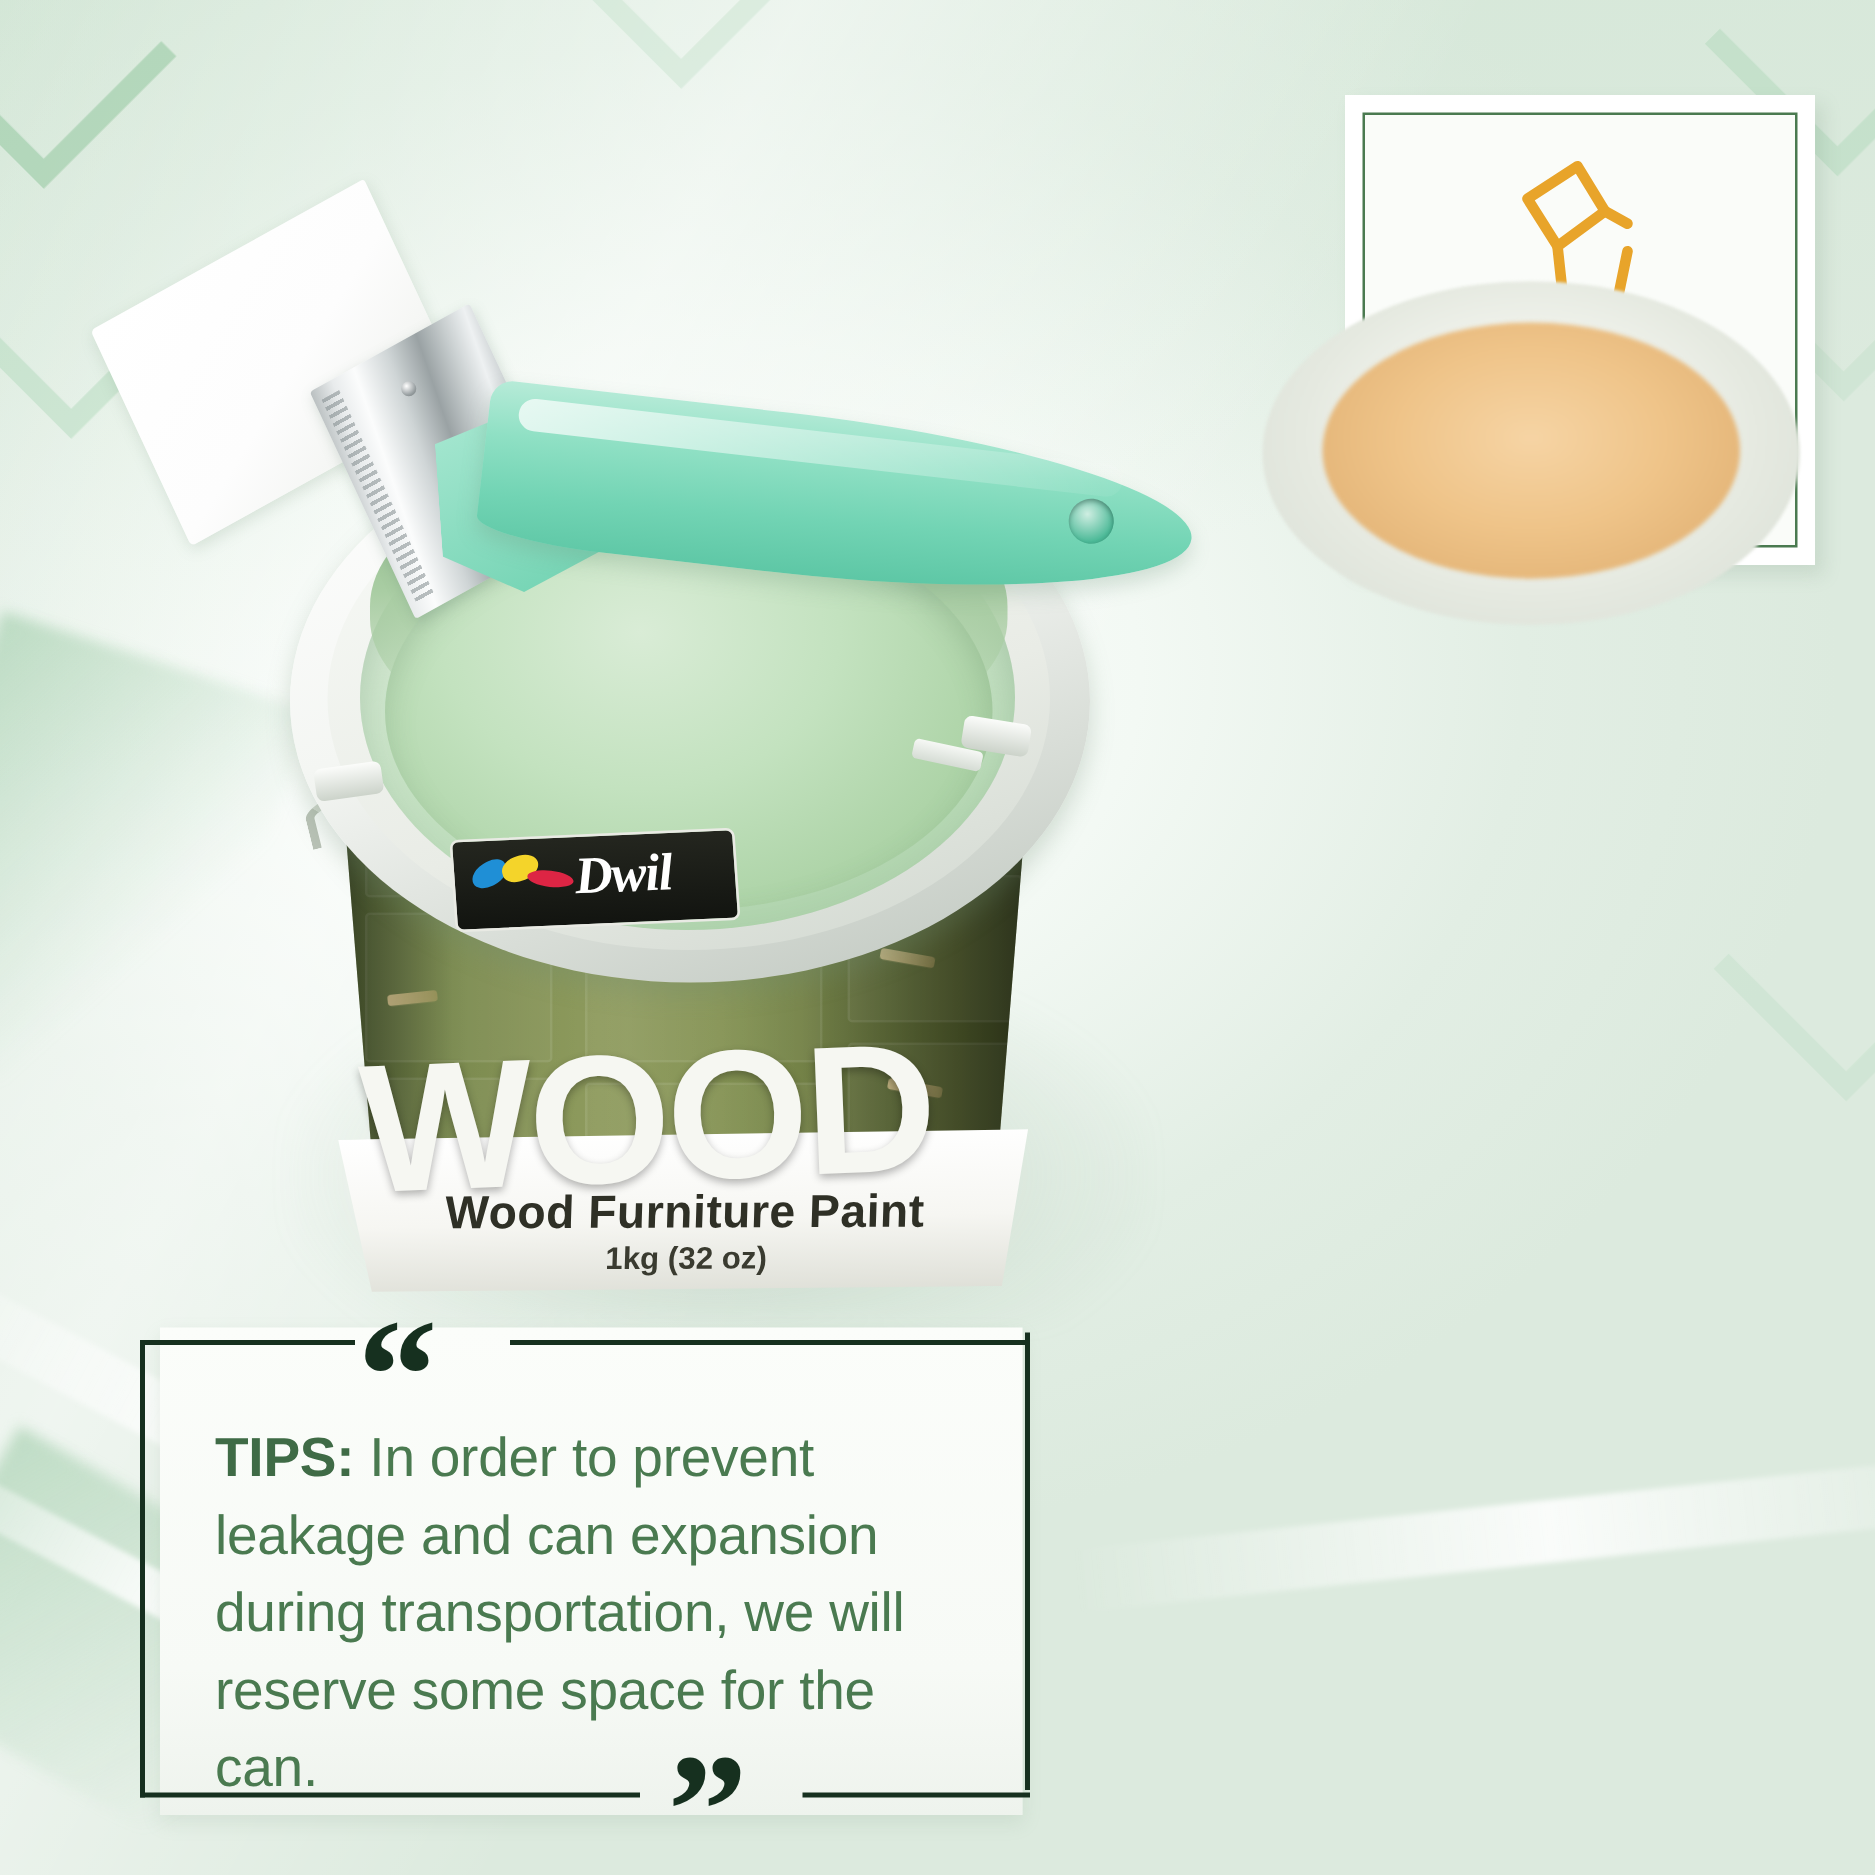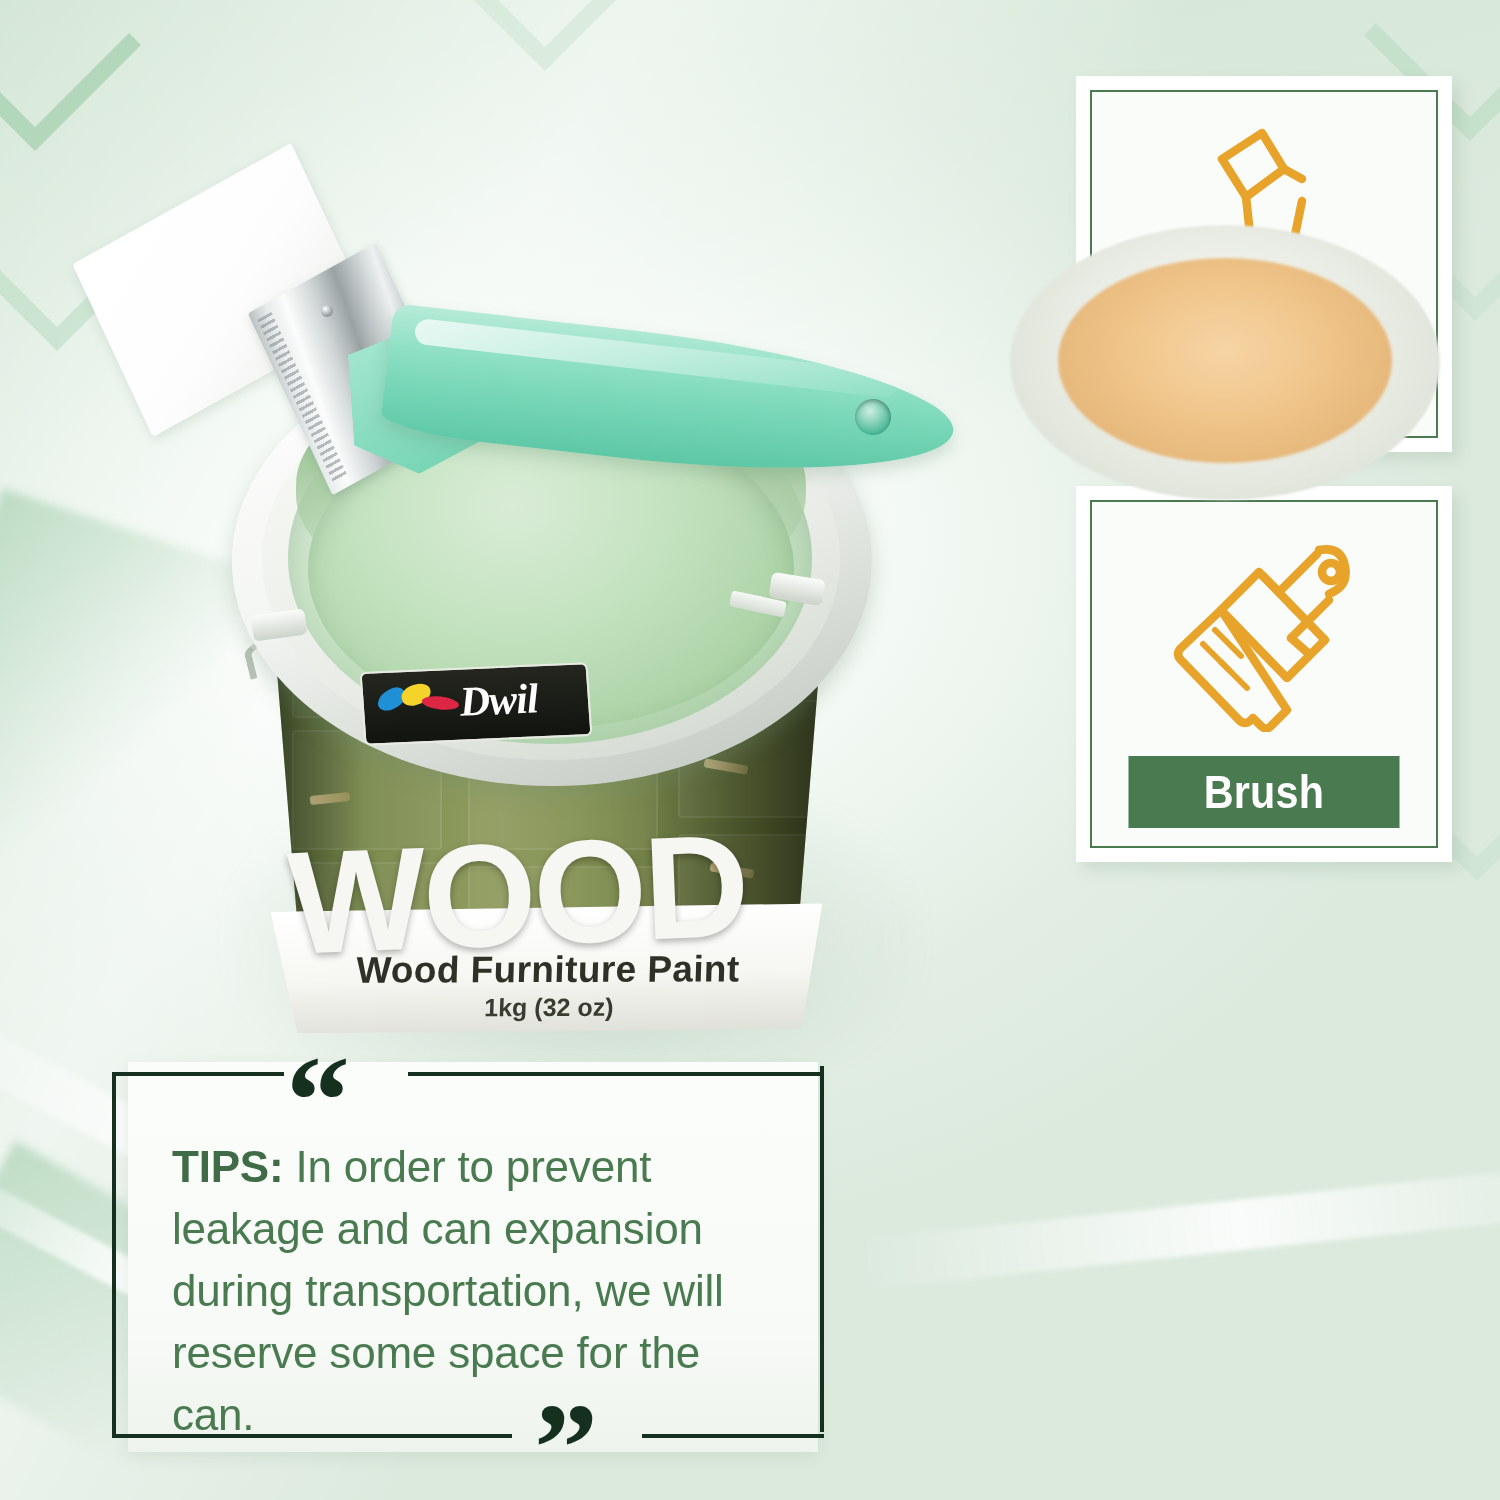--- a/index.html
+++ b/index.html
@@ -518,48 +518,20 @@
             <path d="M104 176 q14 4 14 18 q0 10 -10 12"></path>
 
             <path d="M132 152 v58"></path>
           </g>
         </svg>
       </div>
       <div class="card-label">Sprayer</div>
     </div>
   </div>
 
-  <div class="card" id="card-brush">
-    <div class="card-inner">
-      <div class="card-icon-wrap">
-        <svg width="210" height="200" viewBox="0 0 210 200">
-          <g fill="none" stroke="#E8A42A" stroke-width="8.5" stroke-linecap="round" stroke-linejoin="round">
-
-            <path d="M160 18 q22 -4 26 16 q4 20 -16 28"></path>
-            <circle cx="172" cy="40" r="9"></circle>
-
-            <path d="M158 22 L120 60"></path>
-            <path d="M170 68 L132 106"></path>
-            <path d="M120 60 L104 44"></path>
-            <path d="M132 106 L150 122"></path>
-
-            <path d="M100 40 L62 78 L128 146 L166 108 Z"></path>
-
-            <path d="M62 78 L22 116 q-6 6 0 12 l58 60 q6 6 12 0 l2 -2 l8 8 q5 5 10 0 l16 -16 Z"></path>
-
-            <path d="M56 98 L82 124" stroke-width="6"></path>
-            <path d="M44 112 L70 138" stroke-width="6"></path>
-            <path d="M72 88 L98 114" stroke-width="6"></path>
-            <path d="M62 130 L88 156" stroke-width="6"></path>
-          </g>
-        </svg>
-      </div>
-      <div class="card-label">Brush</div>
-    </div>
-  </div>
 
 
   <div id="tips">
     <div class="tips-panel"></div>
 
     <div class="frame-l"></div>
     <div class="frame-r"></div>
     <div class="frame-t-a"></div>
     <div class="frame-t-b"></div>
     <div class="frame-b-a"></div>

